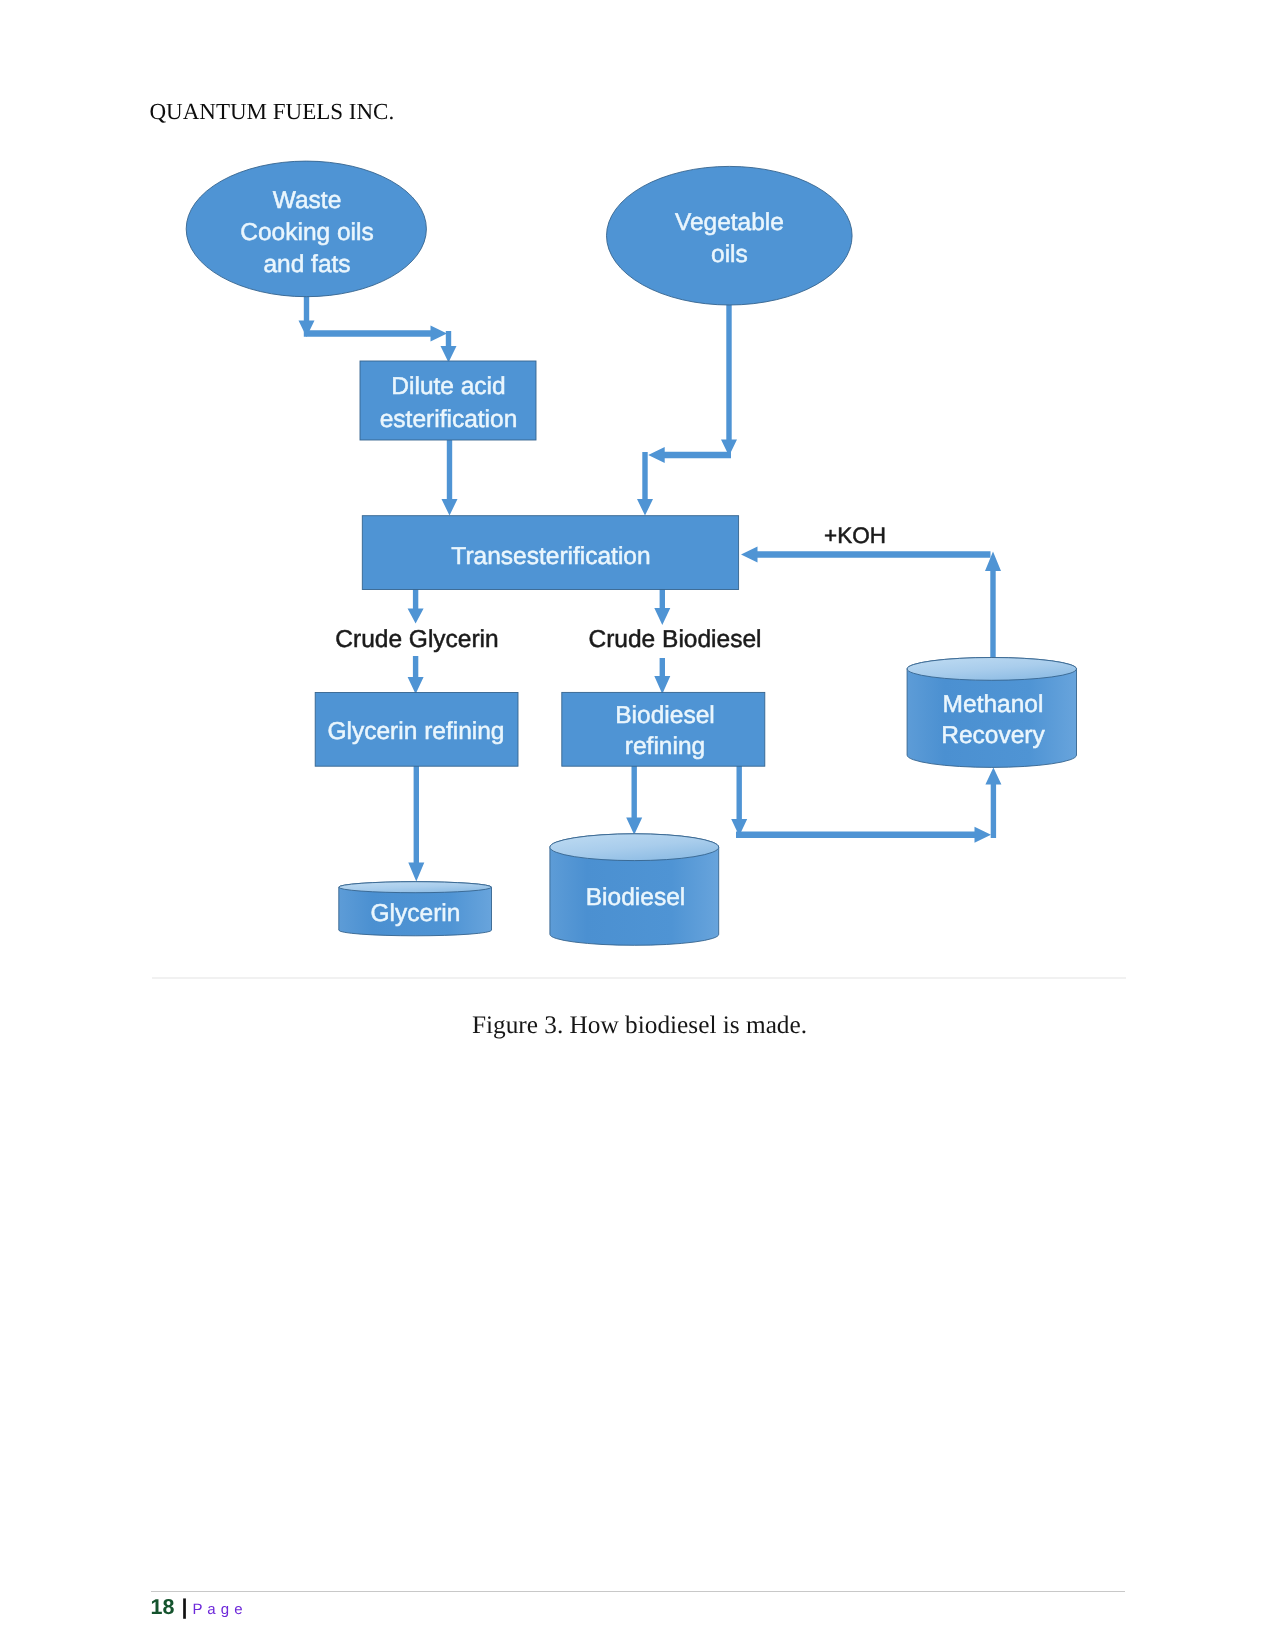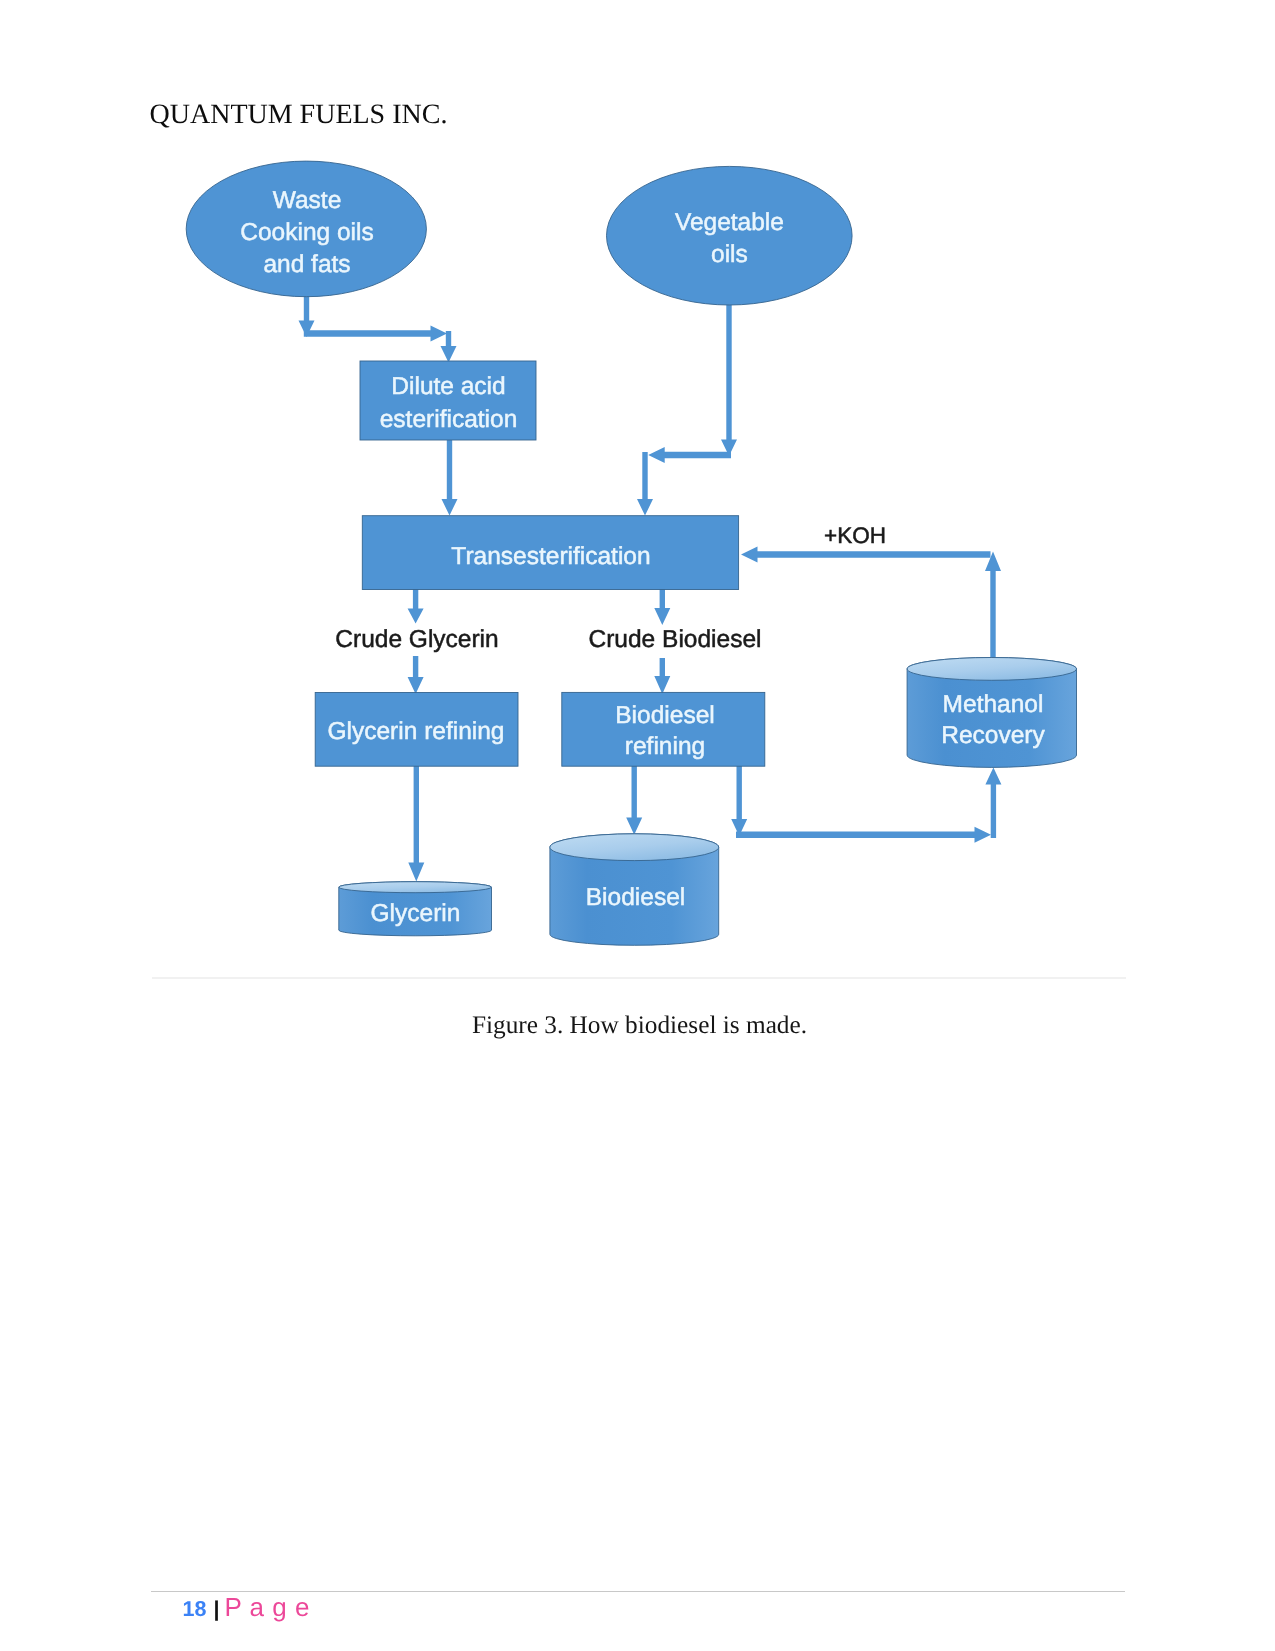--- a/index.html
+++ b/index.html
@@ -6,34 +6,34 @@
   body {
     width:1275px; height:1651px; background:#ffffff;
     font-family:"Liberation Serif", serif;
     -webkit-font-smoothing: antialiased;
     text-rendering: geometricPrecision;
   }
   .page { position:relative; width:1275px; height:1651px; overflow:hidden; }
   #header-text {
     opacity:0.999;
     position:absolute; left:149.5px; top:98.5px;
-    font-family:"Liberation Serif", serif; font-size:28px; color:#0d0d0d;
+    font-family:"Liberation Serif", serif; font-size:23px; color:#0d0d0d;
   }
   #figure-wrap { position:absolute; left:148px; top:150px; width:975px; height:830px; filter:blur(0.75px); }
   #caption {
     opacity:0.999;
     position:absolute; left:2px; top:1011px; width:1275px; text-align:center;
     font-family:"Liberation Serif", serif; font-size:25.3px; color:#161616;
   }
   #figure-rule { position:absolute; left:151.5px; top:977px; width:974px; height:2px; background:#f1f1f1; }
   #footer-rule { position:absolute; left:150.5px; top:1590.5px; width:974.5px; height:1.2px; background:#c8c8c8; }
   #footer { opacity:0.999; position:absolute; left:150.5px; top:1597px; font-size:21.5px; line-height:21px; }
-  #footer .pg { font-family:"Liberation Sans", sans-serif; font-weight:bold; color:#3b82f6;margin-left:32px; }
+  #footer .pg { font-family:"Liberation Sans", sans-serif; font-weight:bold; color:#14532d; }
   #footer .bar { font-family:"Liberation Sans", sans-serif; font-weight:bold; color:#111; margin:0 5px 0 7px; }
-  #footer .word { font-family:"Liberation Sans", sans-serif; color:#ec4899; letter-spacing:0.5px; font-size:26px; }
+  #footer .word { font-family:"Liberation Sans", sans-serif; color:#6d28d9; letter-spacing:0.5px; font-size:15px; }
 </style>
 </head>
 <body>
 
 <div class="page">
   <div id="header-text">QUANTUM FUELS INC.</div>
   <div id="figure-wrap">
     <svg id="diagram" viewBox="0 0 975 830" width="975" height="830">
       <defs>
         <linearGradient id="cylTopGrad" x1="0.05" y1="0" x2="0.7" y2="1">

